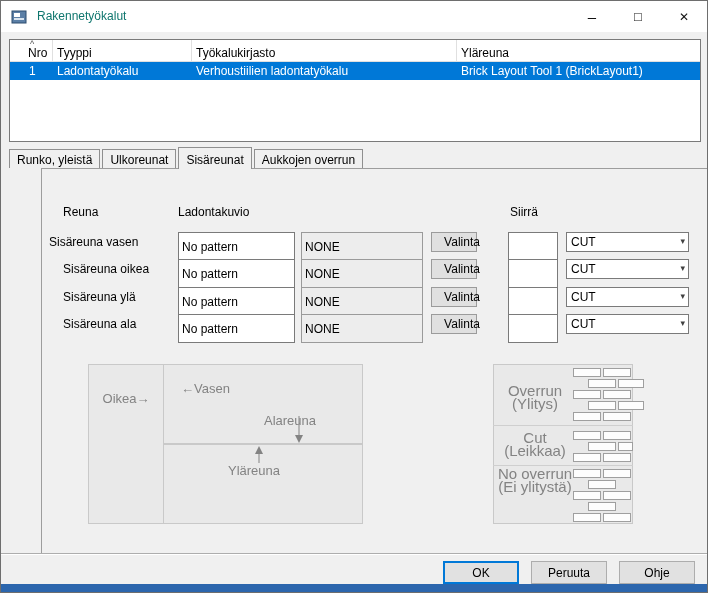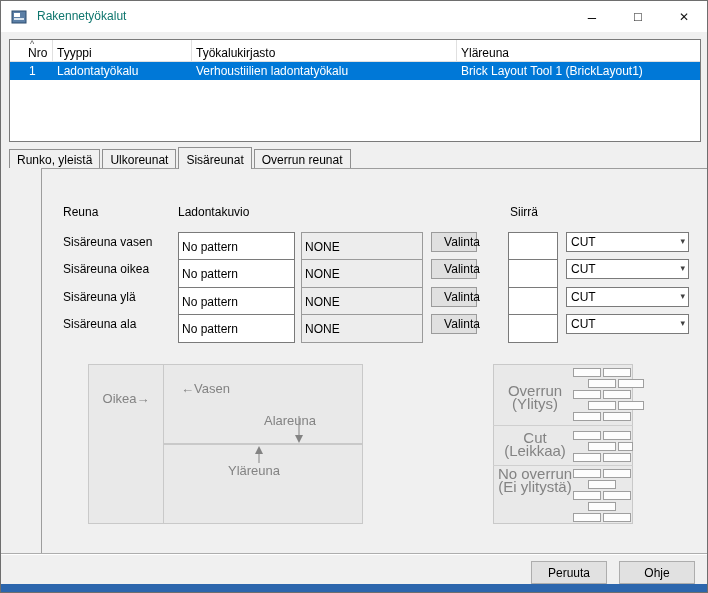--- a/index.html
+++ b/index.html
@@ -115,30 +115,30 @@
       <div class="lv-cell" style="left:43px; width:139px;">Ladontatyökalu</div>
       <div class="lv-cell" style="left:182px; width:265px;">Verhoustiilien ladontatyökalu</div>
       <div class="lv-cell" style="left:447px; width:243px;">Brick Layout Tool 1 (BrickLayout1)</div>
     </div>
   </div>
 
   <div class="tabs">
     <div class="tab">Runko, yleistä</div>
     <div class="tab">Ulkoreunat</div>
     <div class="tab active">Sisäreunat</div>
-    <div class="tab">Overrun reunat</div>
+    <div class="tab">Aukkojen overrun</div>
   </div>
 
   <div class="panel">
 
     <div class="form-header" style="left:21px; top:36px;">Reuna</div>
     <div class="form-header" style="left:136px; top:36px;">Ladontakuvio</div>
     <div class="form-header" style="left:468px; top:36px;">Siirrä</div>
 
-    <div class="row-label" style="left:21px; top:66px;text-align:center;">Sisäreuna vasen</div>
+    <div class="row-label" style="left:7px; top:66px;text-align:center;">Sisäreuna vasen</div>
     <input class="tbox" style="left: 136px; top: 63px; width: 117px;" readonly="" value="No pattern">
     <input class="tbox gray" style="left: 259px; top: 63px; width: 122px;" readonly="" value="NONE">
     <button class="btn-small" style="left:389px; top:63px; width:46px;">Valinta</button>
     <input class="tbox" style="left: 466px; top: 63px; width: 50px;" value="">
     <div class="selectwrap" style="left:524px; top:63px; width:123px;">
       <select><option>CUT</option></select>
       <span class="chev">▾</span>
     </div>
 
     <div class="row-label" style="left:21px; top:93px;">Sisäreuna oikea</div>
@@ -232,18 +232,19 @@
     <div class="brick" style="left:546px; top:311px; width:28px;"></div>
     <div class="brick" style="left:531px; top:322px; width:28px;"></div>
     <div class="brick" style="left:561px; top:322px; width:28px;"></div>
     <div class="brick" style="left:546px; top:333px; width:28px;"></div>
     <div class="brick" style="left:531px; top:344px; width:28px;"></div>
     <div class="brick" style="left:561px; top:344px; width:28px;"></div>
 
   </div>
 
   <div class="hsep"></div>
+  <button class="btn default" style="left:442px;">OK</button>
   <button class="btn" style="left:530px;">Peruuta</button>
   <button class="btn" style="left:618px;">Ohje</button>
 
   <div class="accent-strip"></div>
 
 </div>
 
 </body></html>

